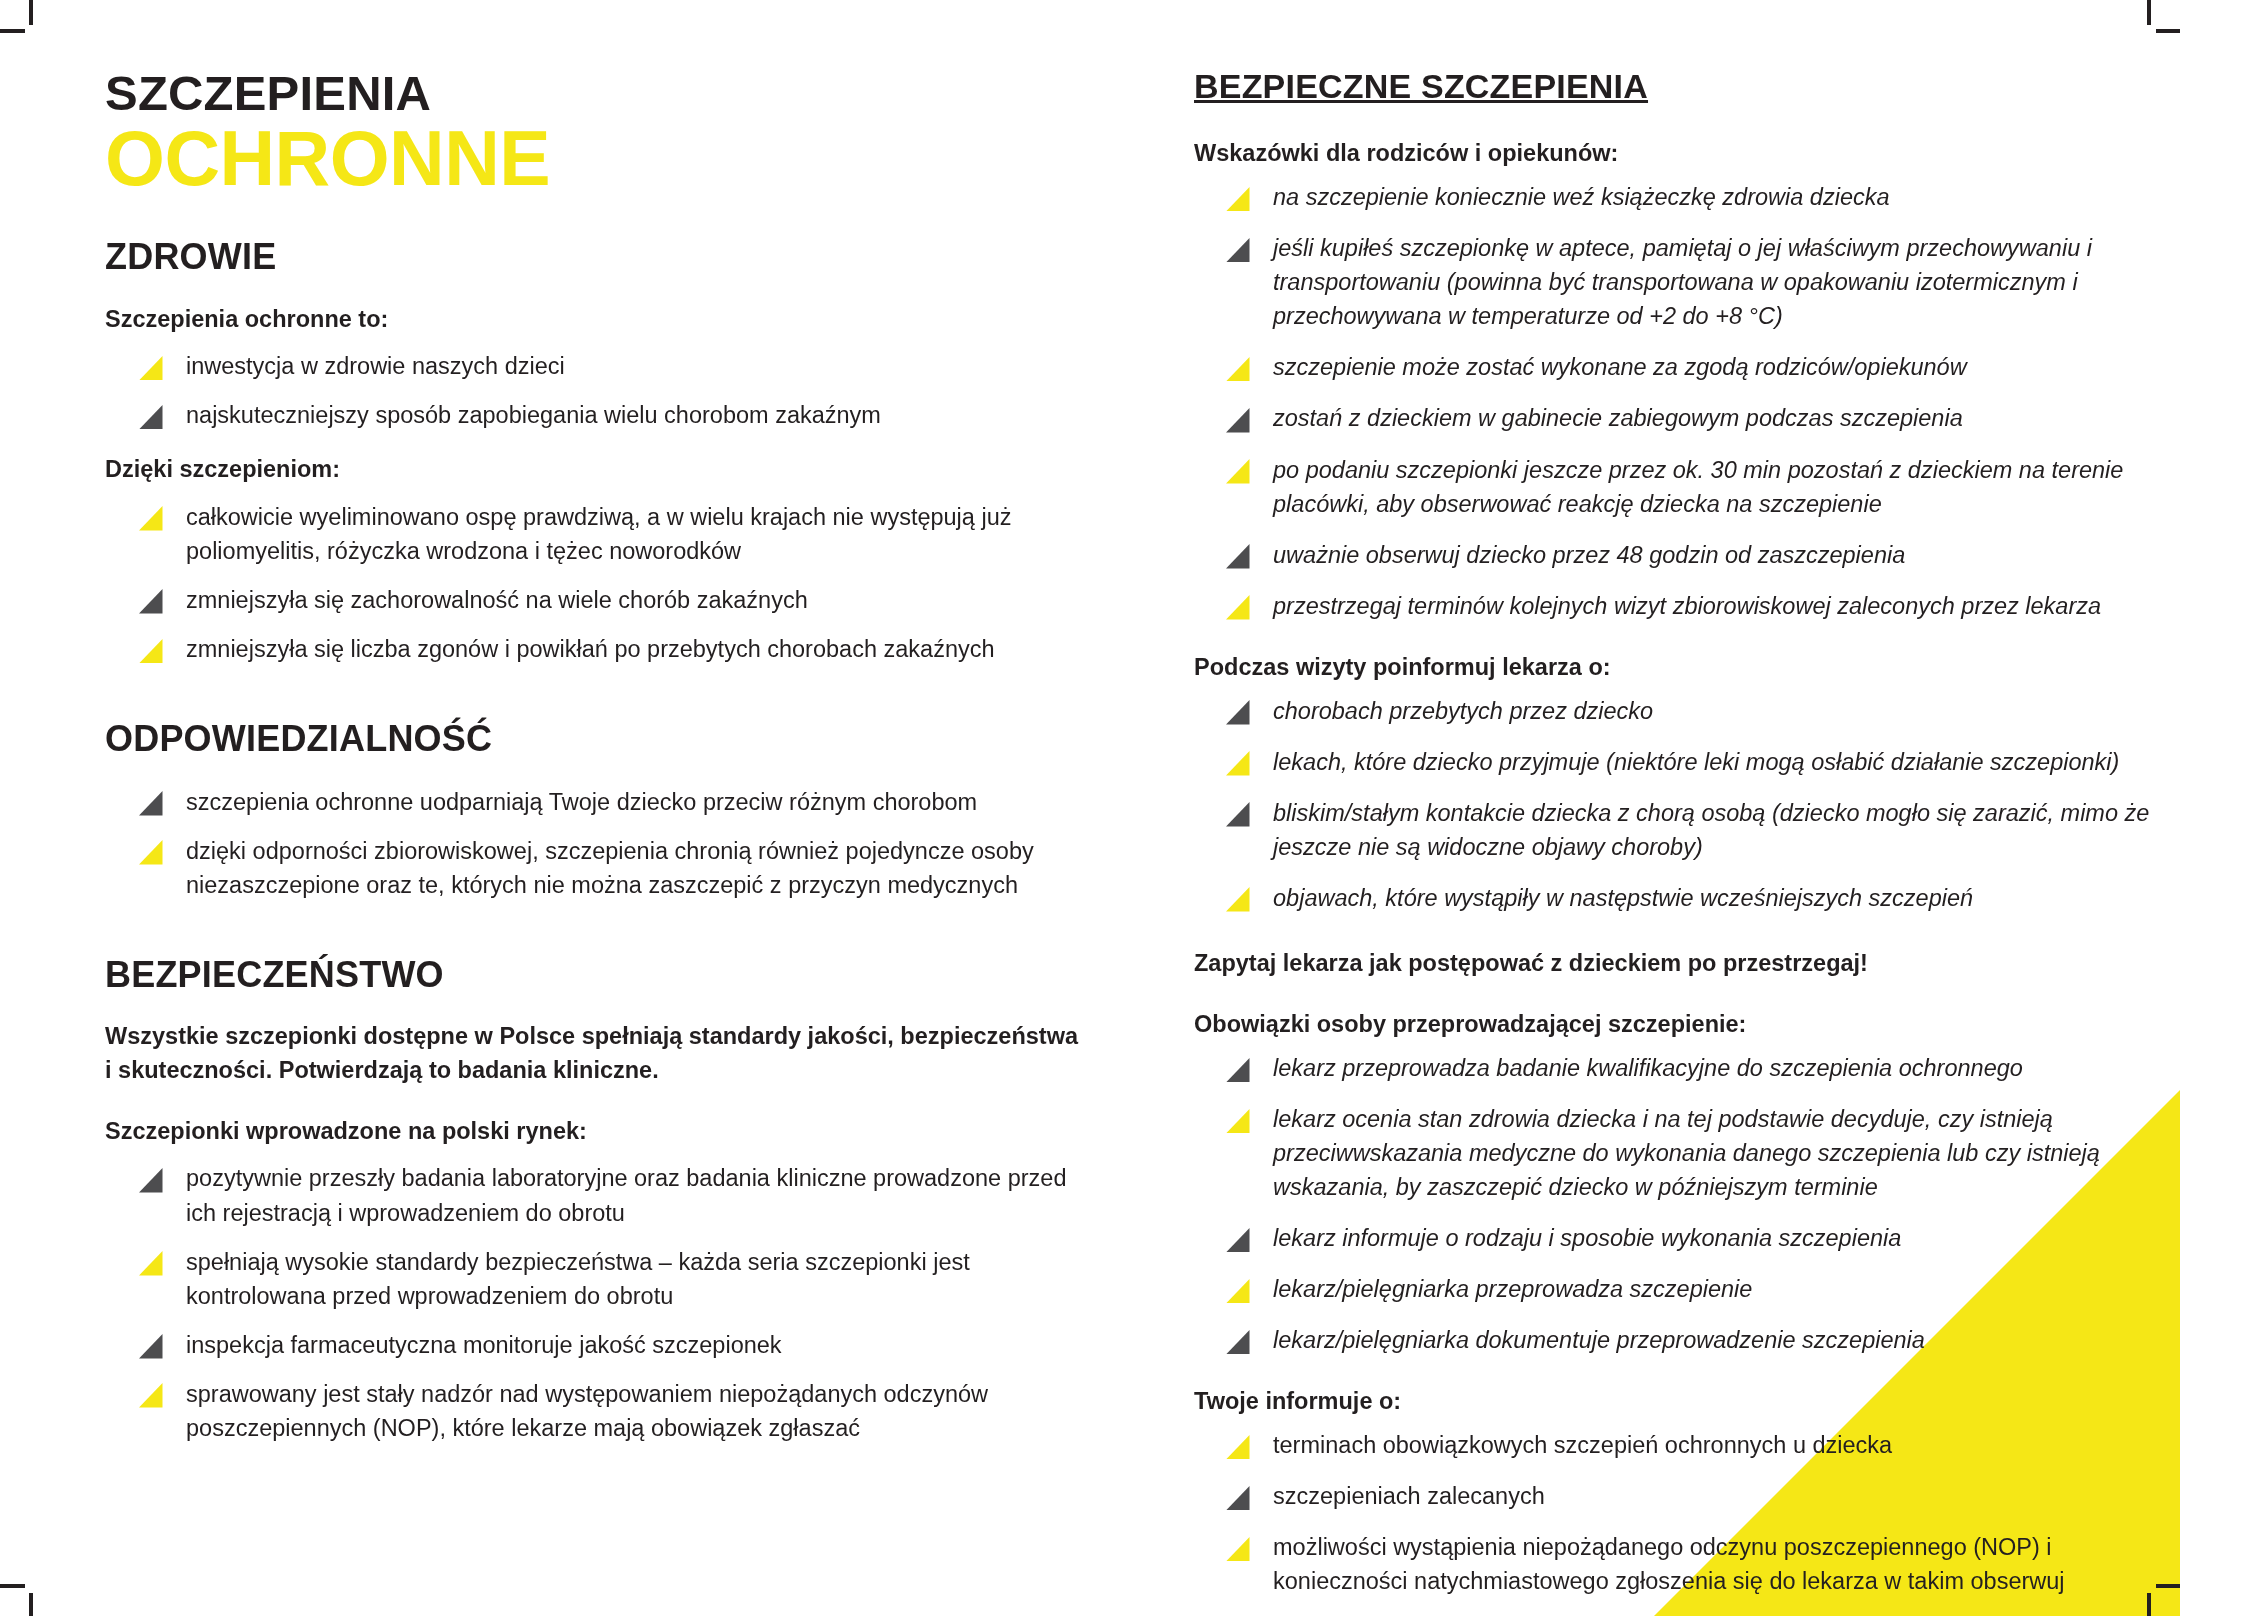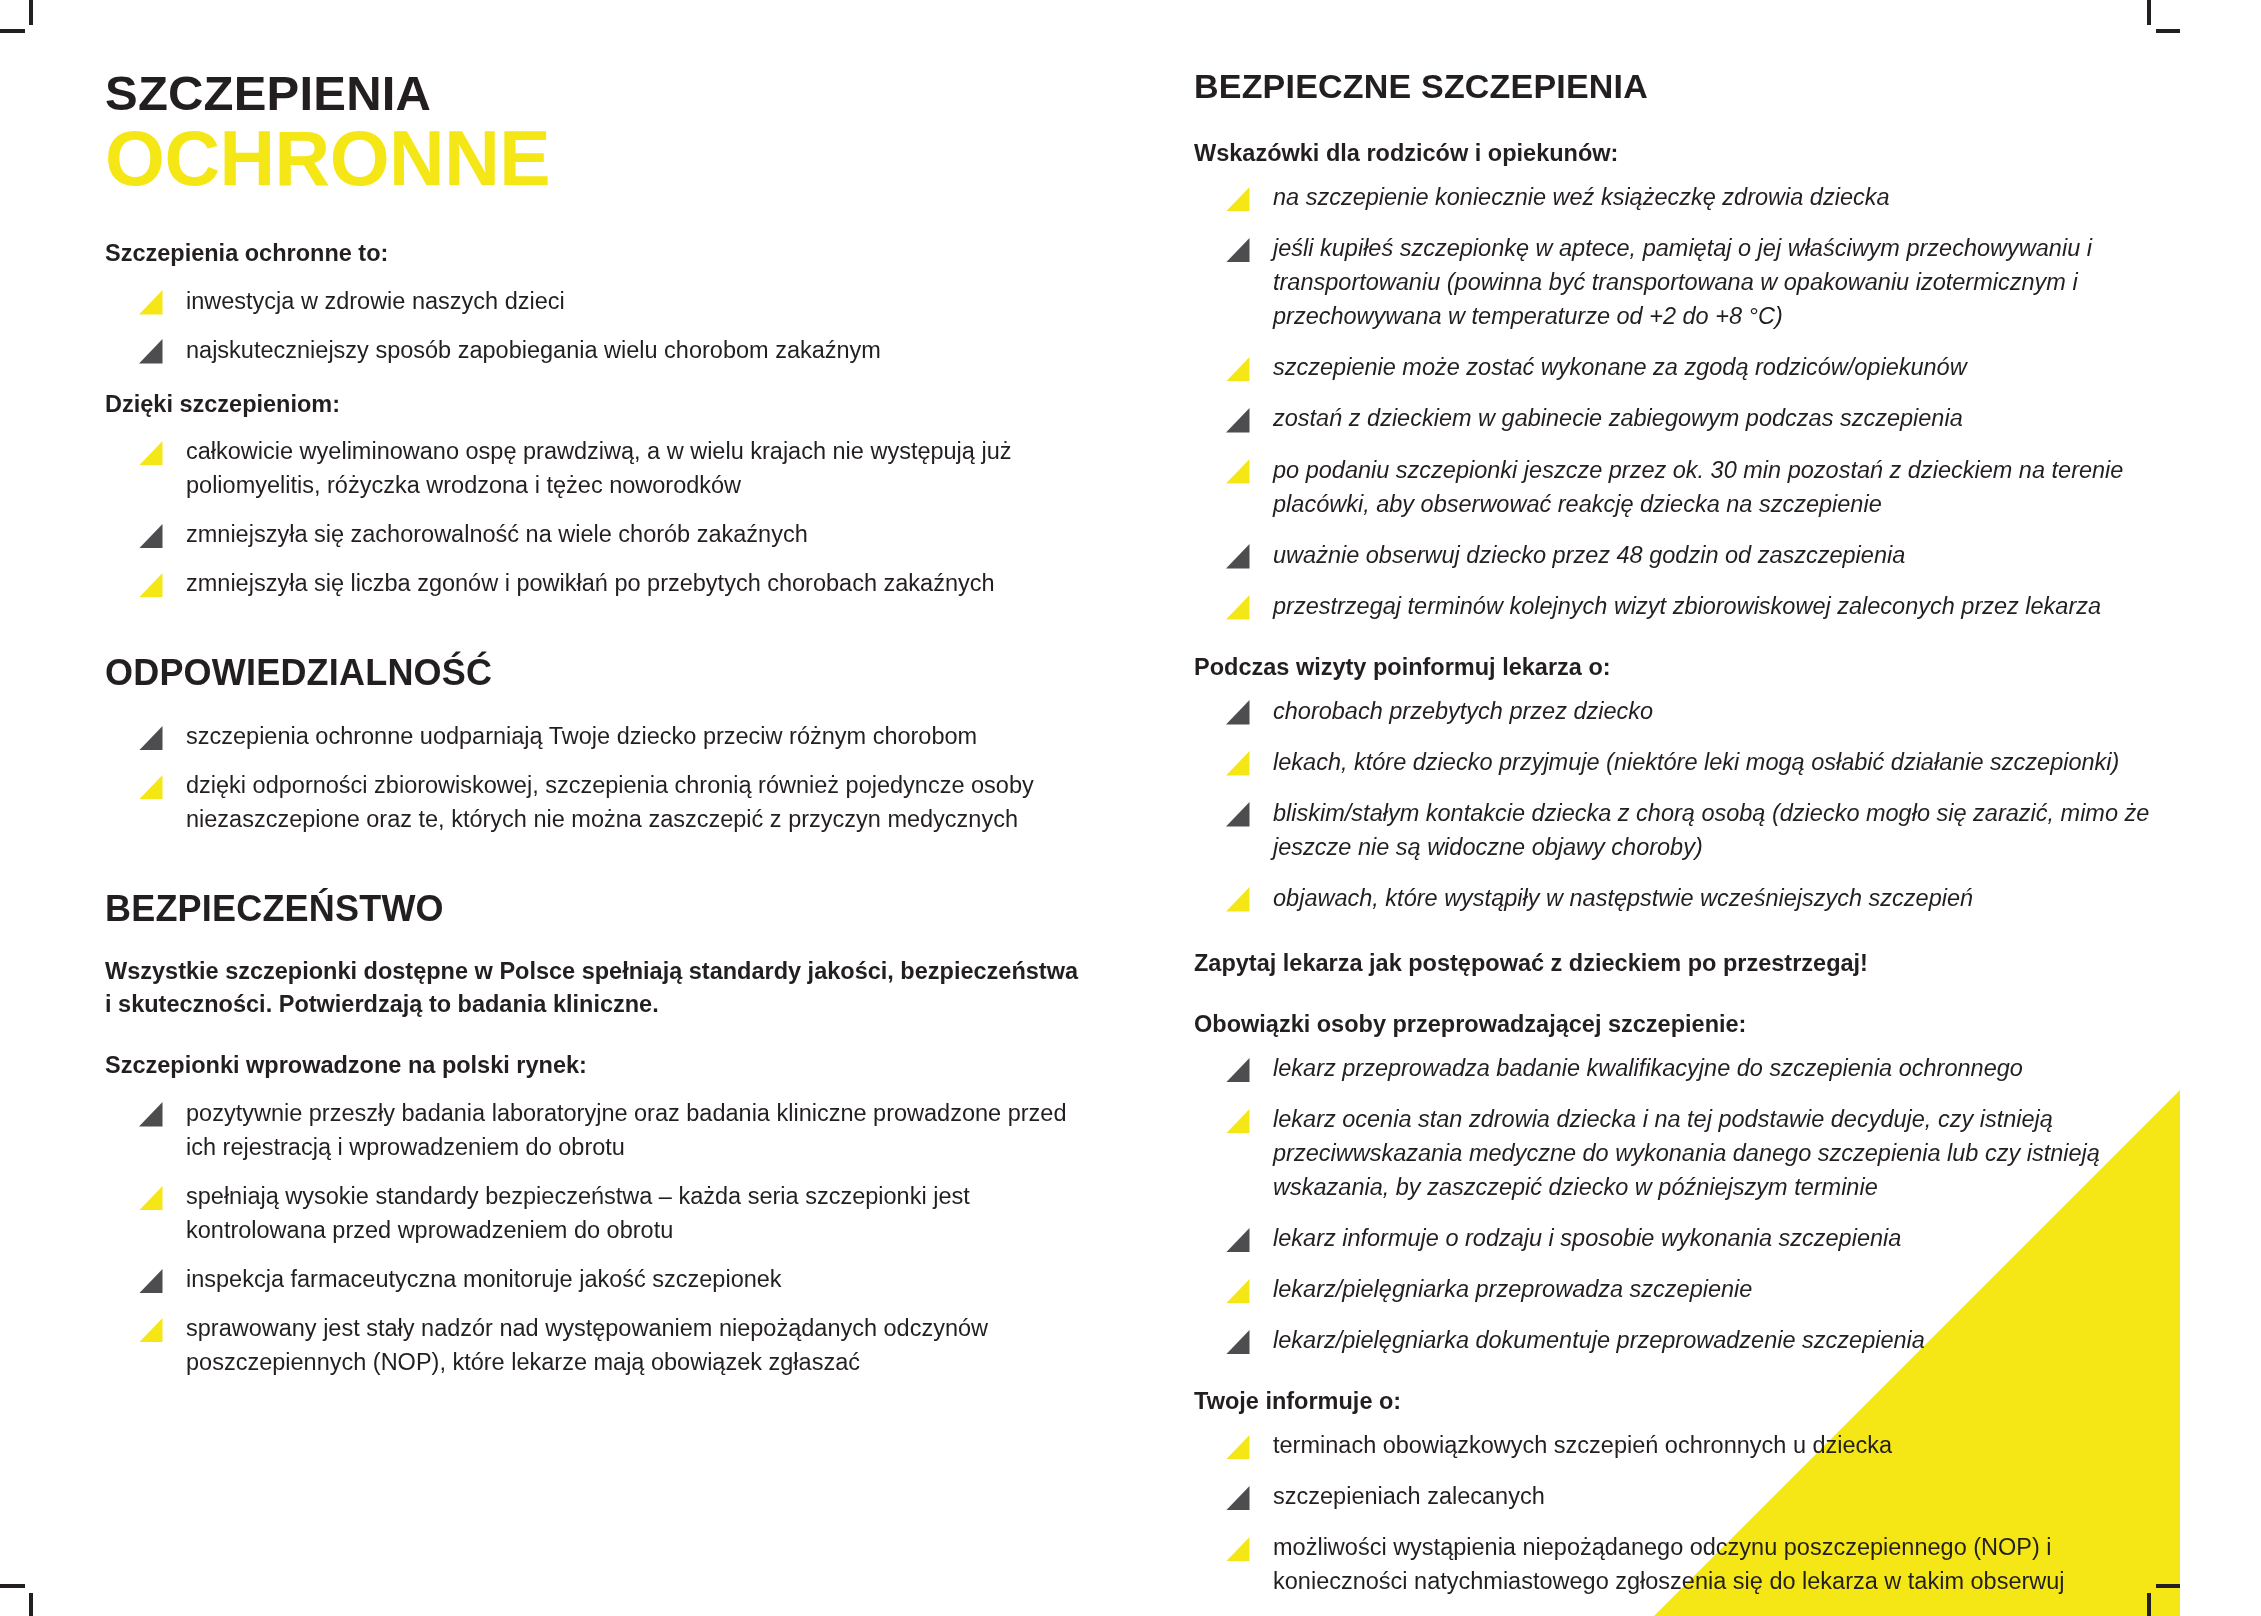--- a/index.html
+++ b/index.html
@@ -76,21 +76,21 @@
   h2.section-heading {
     font-size: 36px;
     font-weight: bold;
     color: #231f20;
     letter-spacing: 0.2px;
     margin: 0 0 26px 0;
     line-height: 1.1;
   }
   h2.section-heading.spaced-top { margin-top: 53px; }
 
-  .col-right h2.section-heading { font-size: 34px; margin-bottom: 32px; }
+  .col-right h2.section-heading { font-size: 34px; margin-bottom: 32px; text-decoration: underline; }
 
   
   .lead {
     font-size: 23.5px;
     font-weight: bold;
     line-height: 1.42;
     color: #231f20;
     margin: 0 0 13px 0;
   }
   .lead.block { margin-bottom: 28px; }
@@ -151,20 +151,21 @@
   <div class="crop crop-br-v"></div>
   <div class="crop crop-br-h"></div>
 
   <div class="columns">
 
     <div class="col-left">
 
       <div class="title-line1">SZCZEPIENIA</div>
       <div class="title-line2">OCHRONNE</div>
 
+      <h2 class="section-heading">ZDROWIE</h2>
 
       <p class="lead">Szczepienia ochronne to:</p>
       <ul class="bullets">
         <li>
           <span class="bullet-mark">
             <svg viewBox="0 0 25 26" aria-hidden="true">
                 <polygon points="25,0 25,26 0,26" fill="#f5e716"></polygon>
               </svg>
           </span>
           <span>inwestycja w zdrowie naszych dzieci</span>

